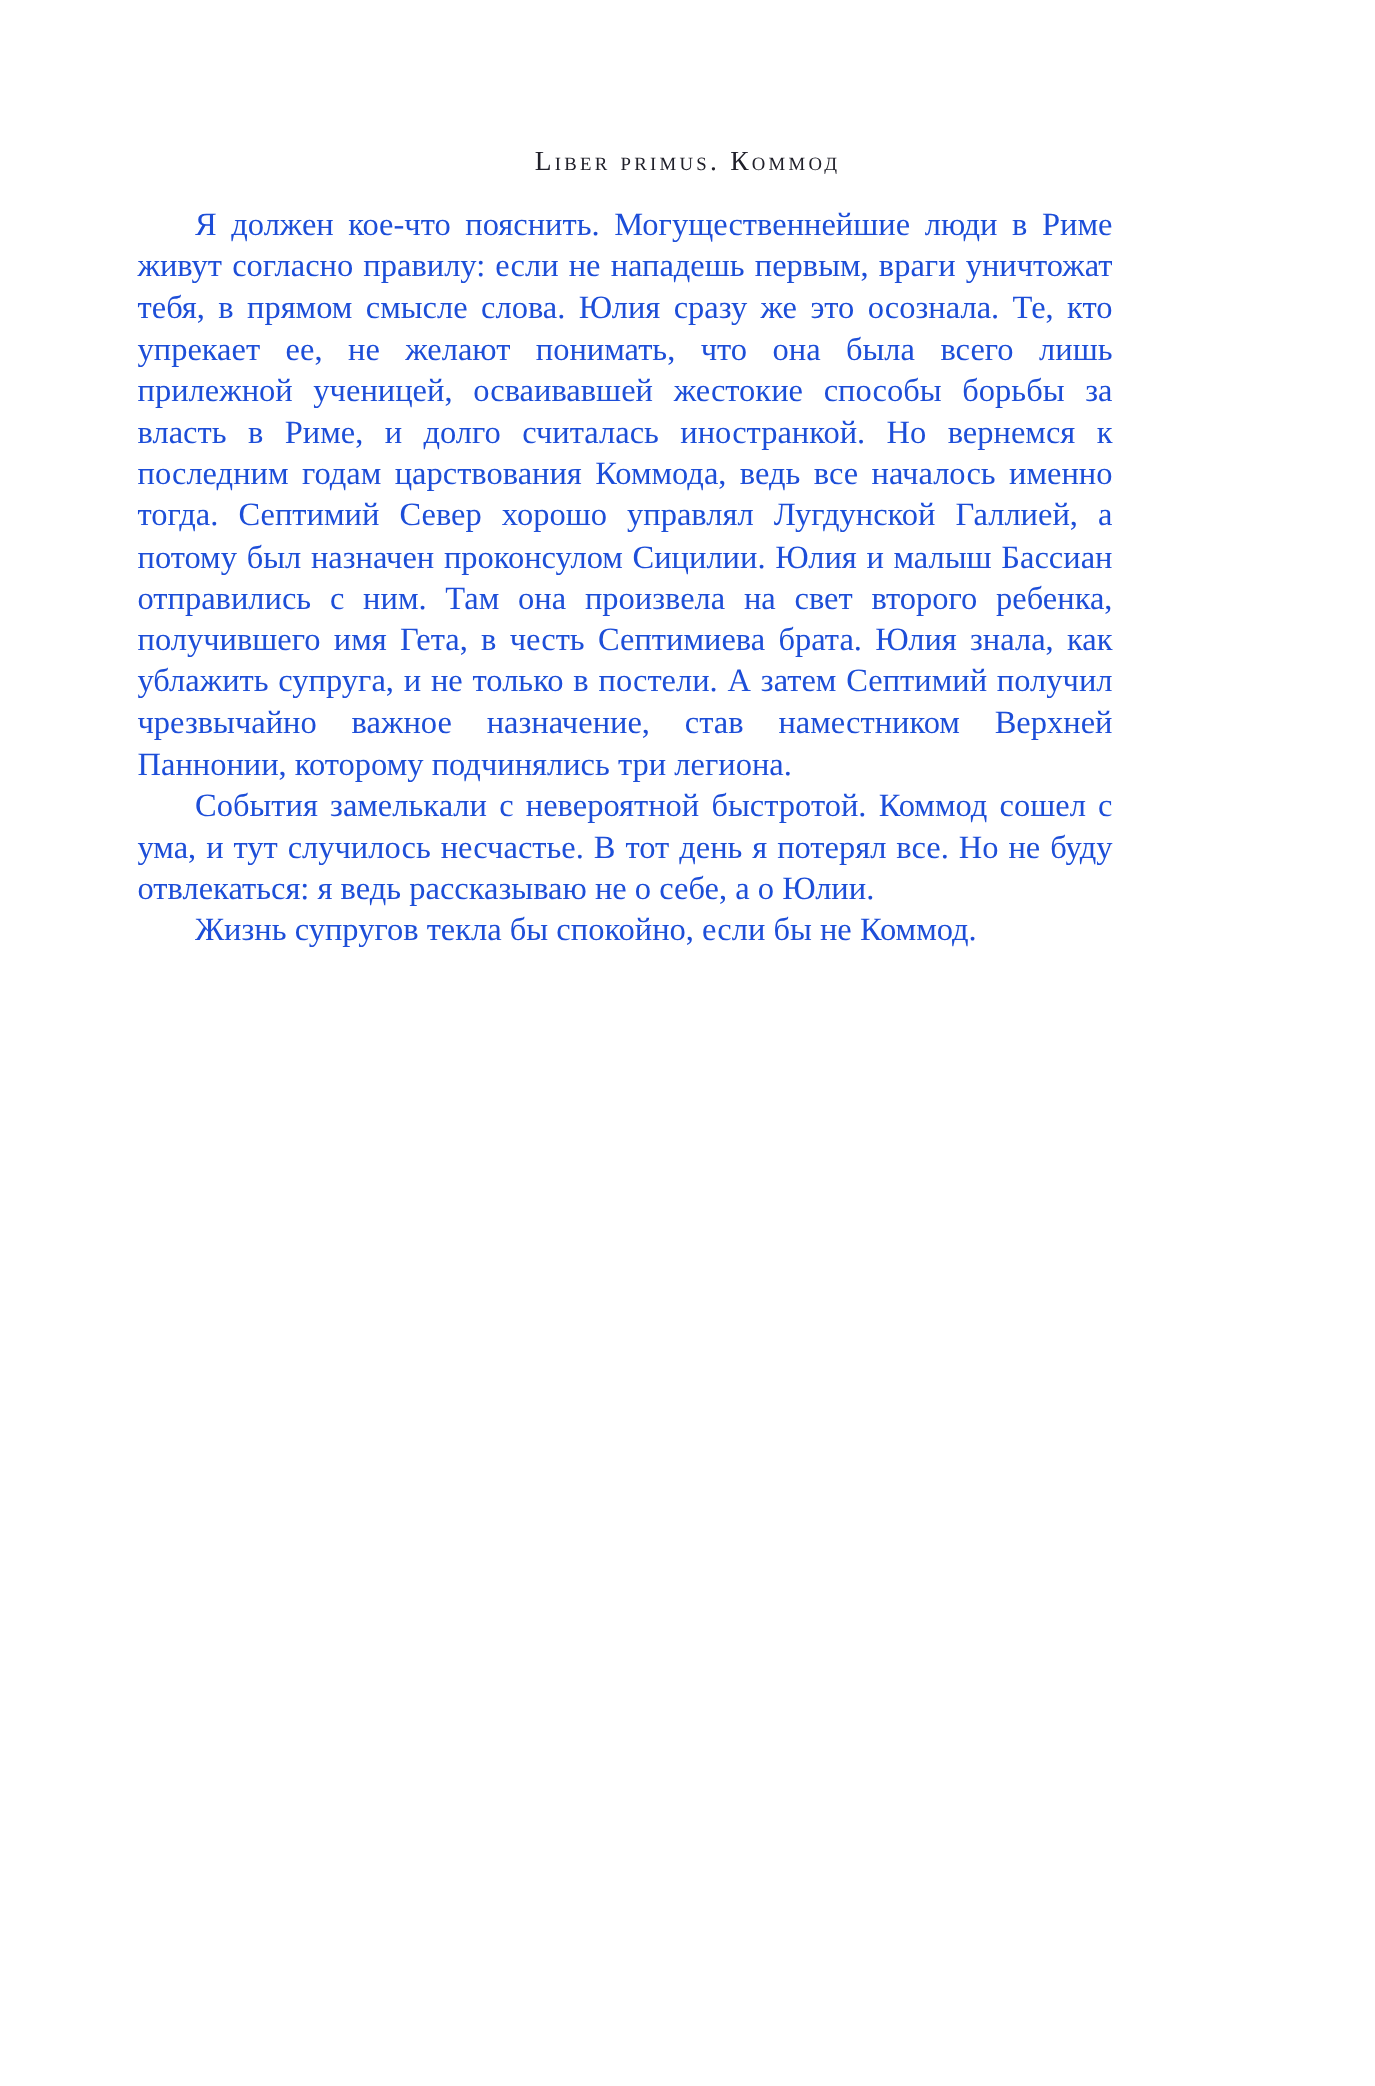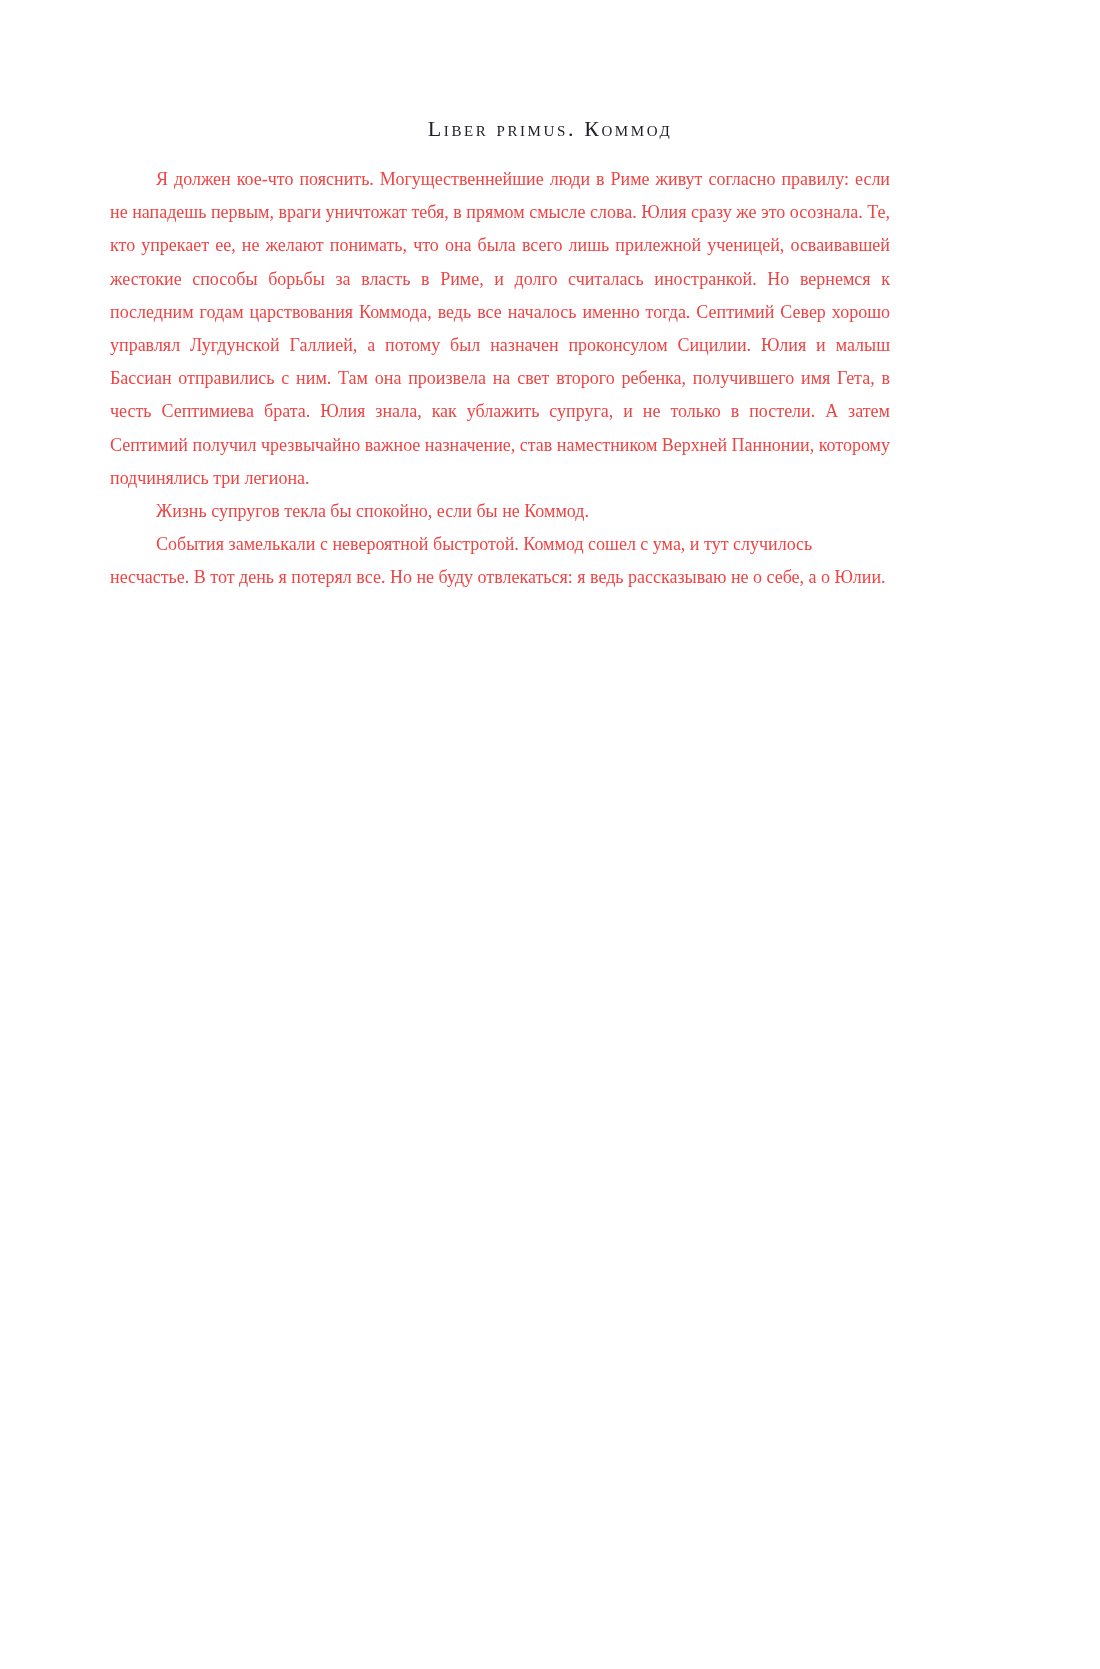--- a/index.html
+++ b/index.html
@@ -37,36 +37,36 @@
     position: absolute;
     left: 110px;
     top: 163px;
     width: 780px;
   }
   p.para {
     margin: 0;
     text-align: justify;
     text-justify: inter-word;
     text-indent: 46px;
-    font-size: 18px;
+    font-size: 26px;
     line-height: 33.2px;
-    color: #ef4444;
+    color: #1d4ed8;
     hyphens: manual;
     -webkit-hyphens: manual;
   }
   p.para:last-child {
     text-align: left;
   }
 </style>
 </head>
 <body>
 
 <div class="page">
 
   <div class="running-head">Liber primus. Коммод</div>
 
   <div class="text-block">
     <p class="para">Я должен кое-что пояснить. Могущественнейшие люди в Риме живут согласно правилу: если не нападешь первым, враги уничтожат тебя, в прямом смысле слова. Юлия сразу же это осознала. Те, кто упрекает ее, не желают понимать, что она была всего лишь прилежной ученицей, осваивавшей жестокие способы борьбы за власть в Риме, и долго считалась иностранкой. Но вернемся к последним годам царствования Коммода, ведь все началось именно тогда. Септимий Север хорошо управлял Лугдунской Галлией, а потому был назначен проконсулом Сицилии. Юлия и малыш Бассиан отправились с ним. Там она произвела на свет второго ребенка, получившего имя Гета, в честь Септимиева брата. Юлия знала, как ублажить супруга, и не только в постели. А затем Септимий получил чрезвычайно важное назначение, став наместником Верхней Паннонии, которому подчинялись три легиона.</p>
+    <p class="para">События замелькали с невероятной быстротой. Коммод сошел с ума, и тут случилось несчастье. В тот день я потерял все. Но не буду отвлекаться: я ведь рассказываю не о себе, а о Юлии.</p>
     <p class="para">Жизнь супругов текла бы спокойно, если бы не Коммод.</p>
-    <p class="para">События замелькали с невероятной быстротой. Коммод сошел с ума, и тут случилось несчастье. В тот день я потерял все. Но не буду отвлекаться: я ведь рассказываю не о себе, а о Юлии.</p>
   </div>
 
 </div>
 
 </body></html>

